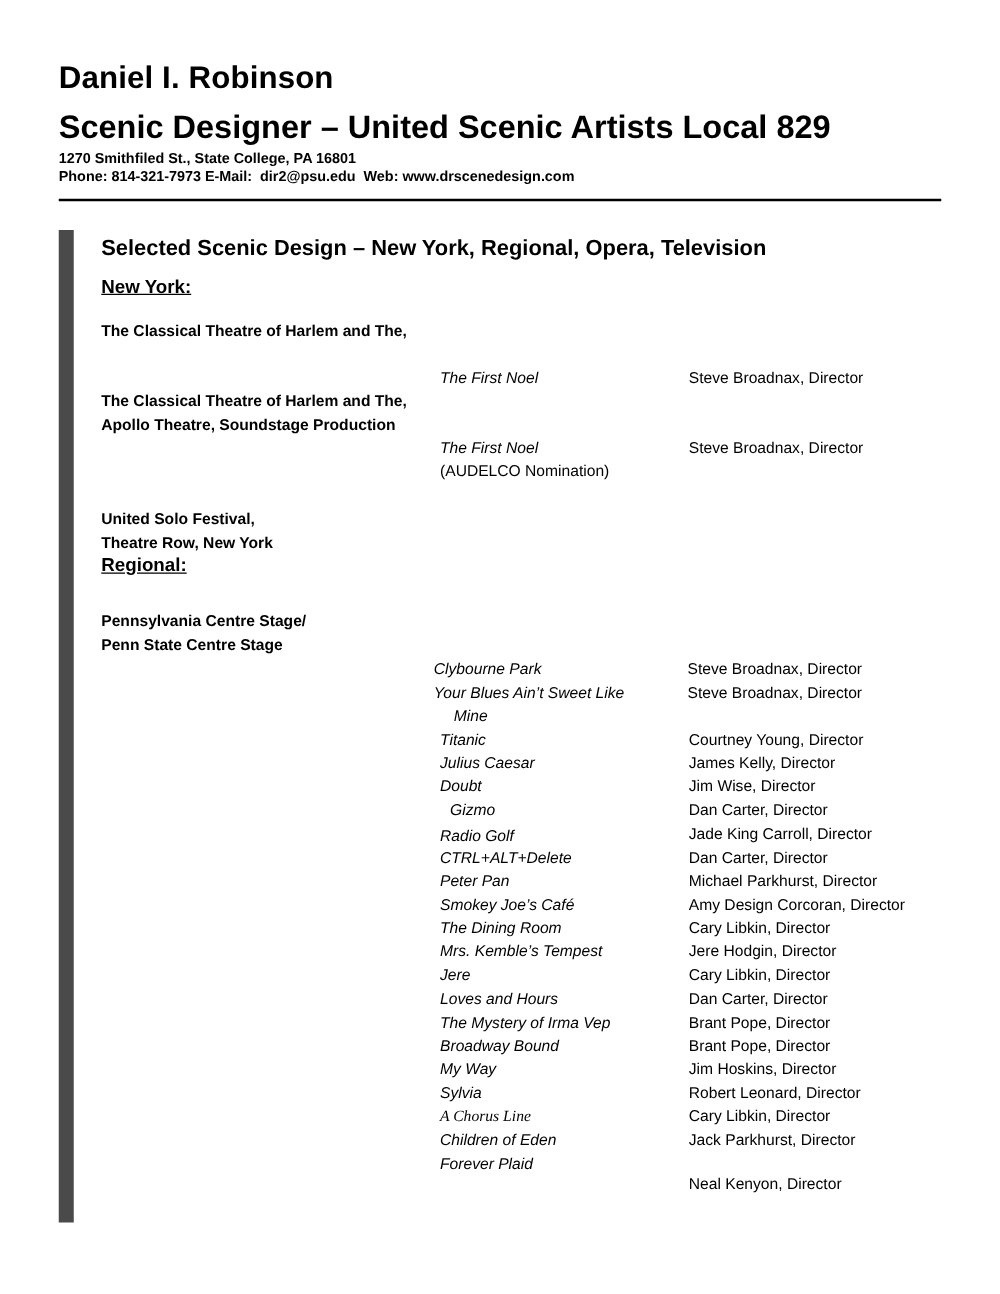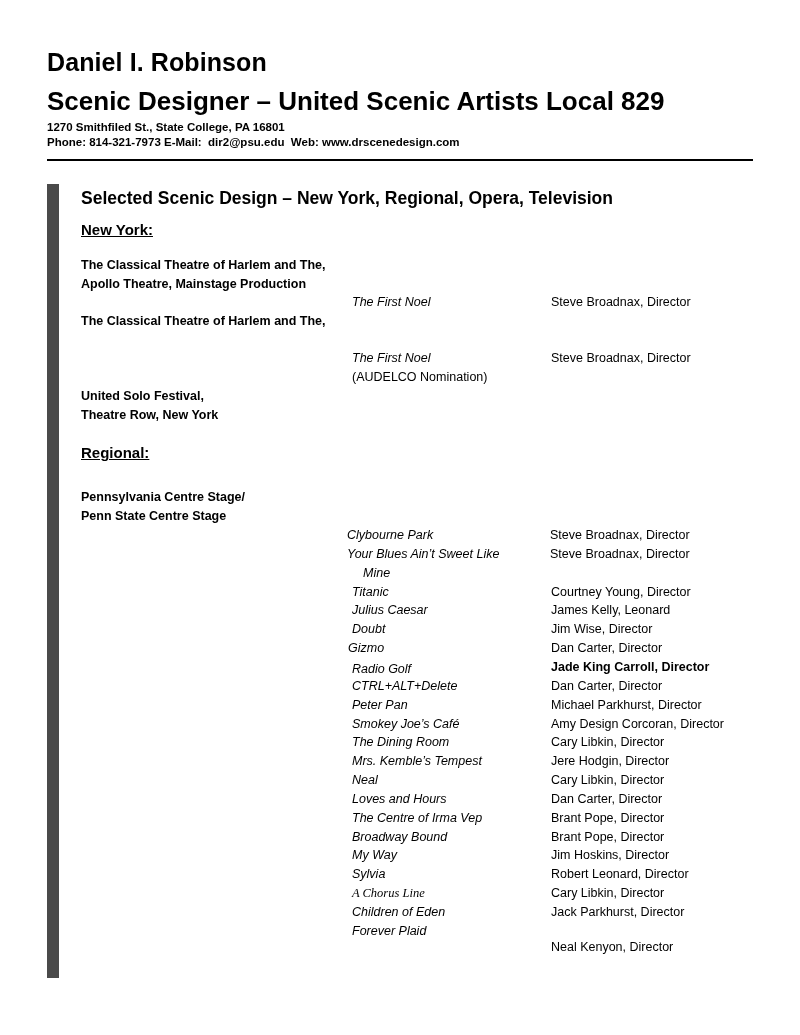--- a/index.html
+++ b/index.html
@@ -27,75 +27,75 @@
 <div class="contact">Phone: 814-321-7973 E-Mail:  dir2@psu.edu  Web: www.drscenedesign.com</div>
 <div class="rule"></div>
 
 <div class="sidebar-bar"></div>
 <div class="section-title">Selected Scenic Design – New York, Regional, Opera, Television</div>
 
 <div class="subhead" style="top:221px">New York:</div>
 
 <div class="venue" style="top:256px">
   <div>The Classical Theatre of Harlem and The,</div>
-  <div>Apollo Theatre, Mainstage Production</div>
 </div>
 <div class="play" style="left:352px;top:293px">The First Noel</div>
 <div class="dir" style="top:293px">Steve Broadnax, Director</div>
 
 <div class="venue" style="top:312px">
   <div>The Classical Theatre of Harlem and The,</div>
+  <div>Apollo Theatre, Soundstage Production</div>
 </div>
 <div class="play" style="left:352px;top:349px">The First Noel</div>
 <div class="dir" style="top:349px">Steve Broadnax, Director</div>
 <div class="note" style="top:368px">(AUDELCO Nomination)</div>
 
-<div class="venue" style="top:387px">
+<div class="venue" style="top:406px">
   <div>United Solo Festival,</div>
   <div>Theatre Row, New York</div>
 </div>
 
 <div class="subhead" style="top:444px">Regional:</div>
 
 <div class="venue" style="top:488px">
   <div>Pennsylvania Centre Stage/</div>
   <div>Penn State Centre Stage</div>
 </div>
 
 <div id="regional-list">
     <div class="play" style="left: 347px; top: 526px;">Clybourne Park</div>
     <div class="dir" style="left: 550px; top: 526px;">Steve Broadnax, Director</div>
     <div class="play" style="left: 347px; top: 544.85px;">Your Blues Ain’t Sweet Like</div>
     <div class="dir" style="left: 550px; top: 544.85px;">Steve Broadnax, Director</div>
     <div class="play" style="left: 363px; top: 563.7px;">Mine</div>
     <div class="play" style="left: 352px; top: 582.55px;">Titanic</div>
     <div class="dir" style="left: 551px; top: 582.55px;">Courtney Young, Director</div>
     <div class="play" style="left: 352px; top: 601.4px;">Julius Caesar</div>
-    <div class="dir" style="left: 551px; top: 601.4px;">James Kelly, Leonard</div>
+    <div class="dir" style="left: 551px; top: 601.4px;">James Kelly, Director</div>
     <div class="play" style="left: 352px; top: 620.25px;">Doubt</div>
     <div class="dir" style="left: 551px; top: 620.25px;">Jim Wise, Director</div>
-    <div class="play" style="left: 348px; top: 639.1px; text-align: center;">Gizmo</div>
+    <div class="play" style="left: 360px; top: 639.1px; text-align: center;">Gizmo</div>
     <div class="dir" style="left: 551px; top: 639.1px;">Dan Carter, Director</div>
     <div class="play" style="left: 352px; top: 660px; font-style: italic;">Radio Golf</div>
-    <div class="dir" style="left: 551px; top: 657.95px; font-weight: bold;">Jade King Carroll, Director</div>
+    <div class="dir" style="left: 551px; top: 657.95px;">Jade King Carroll, Director</div>
     <div class="play" style="left: 352px; top: 676.8px;">CTRL+ALT+Delete</div>
     <div class="dir" style="left: 551px; top: 676.8px;">Dan Carter, Director</div>
     <div class="play" style="left: 352px; top: 695.65px;">Peter Pan</div>
     <div class="dir" style="left: 551px; top: 695.65px;">Michael Parkhurst, Director</div>
     <div class="play" style="left: 352px; top: 714.5px;">Smokey Joe’s Café</div>
     <div class="dir" style="left: 551px; top: 714.5px;">Amy Design Corcoran, Director</div>
     <div class="play" style="left: 352px; top: 733.35px;">The Dining Room</div>
     <div class="dir" style="left: 551px; top: 733.35px;">Cary Libkin, Director</div>
     <div class="play" style="left: 352px; top: 752.2px;">Mrs. Kemble’s Tempest</div>
     <div class="dir" style="left: 551px; top: 752.2px;">Jere Hodgin, Director</div>
-    <div class="play" style="left: 352px; top: 771.05px;">Neal</div>
+    <div class="play" style="left: 352px; top: 771.05px;">Jere</div>
     <div class="dir" style="left: 551px; top: 771.05px;">Cary Libkin, Director</div>
     <div class="play" style="left: 352px; top: 789.9px;">Loves and Hours</div>
     <div class="dir" style="left: 551px; top: 789.9px;">Dan Carter, Director</div>
-    <div class="play" style="left: 352px; top: 808.75px;">The Centre of Irma Vep</div>
+    <div class="play" style="left: 352px; top: 808.75px;">The Mystery of Irma Vep</div>
     <div class="dir" style="left: 551px; top: 808.75px;">Brant Pope, Director</div>
     <div class="play" style="left: 352px; top: 827.6px;">Broadway Bound</div>
     <div class="dir" style="left: 551px; top: 827.6px;">Brant Pope, Director</div>
     <div class="play" style="left: 352px; top: 846.45px;">My Way</div>
     <div class="dir" style="left: 551px; top: 846.45px;">Jim Hoskins, Director</div>
     <div class="play" style="left: 352px; top: 865.3px;">Sylvia</div>
     <div class="dir" style="left: 551px; top: 865.3px;">Robert Leonard, Director</div>
     <div class="play" style="left: 352px; top: 884.15px; font-family: Liberation Serif, serif;">A Chorus Line</div>
     <div class="dir" style="left: 551px; top: 884.15px;">Cary Libkin, Director</div>
     <div class="play" style="left: 352px; top: 903px;">Children of Eden</div>

